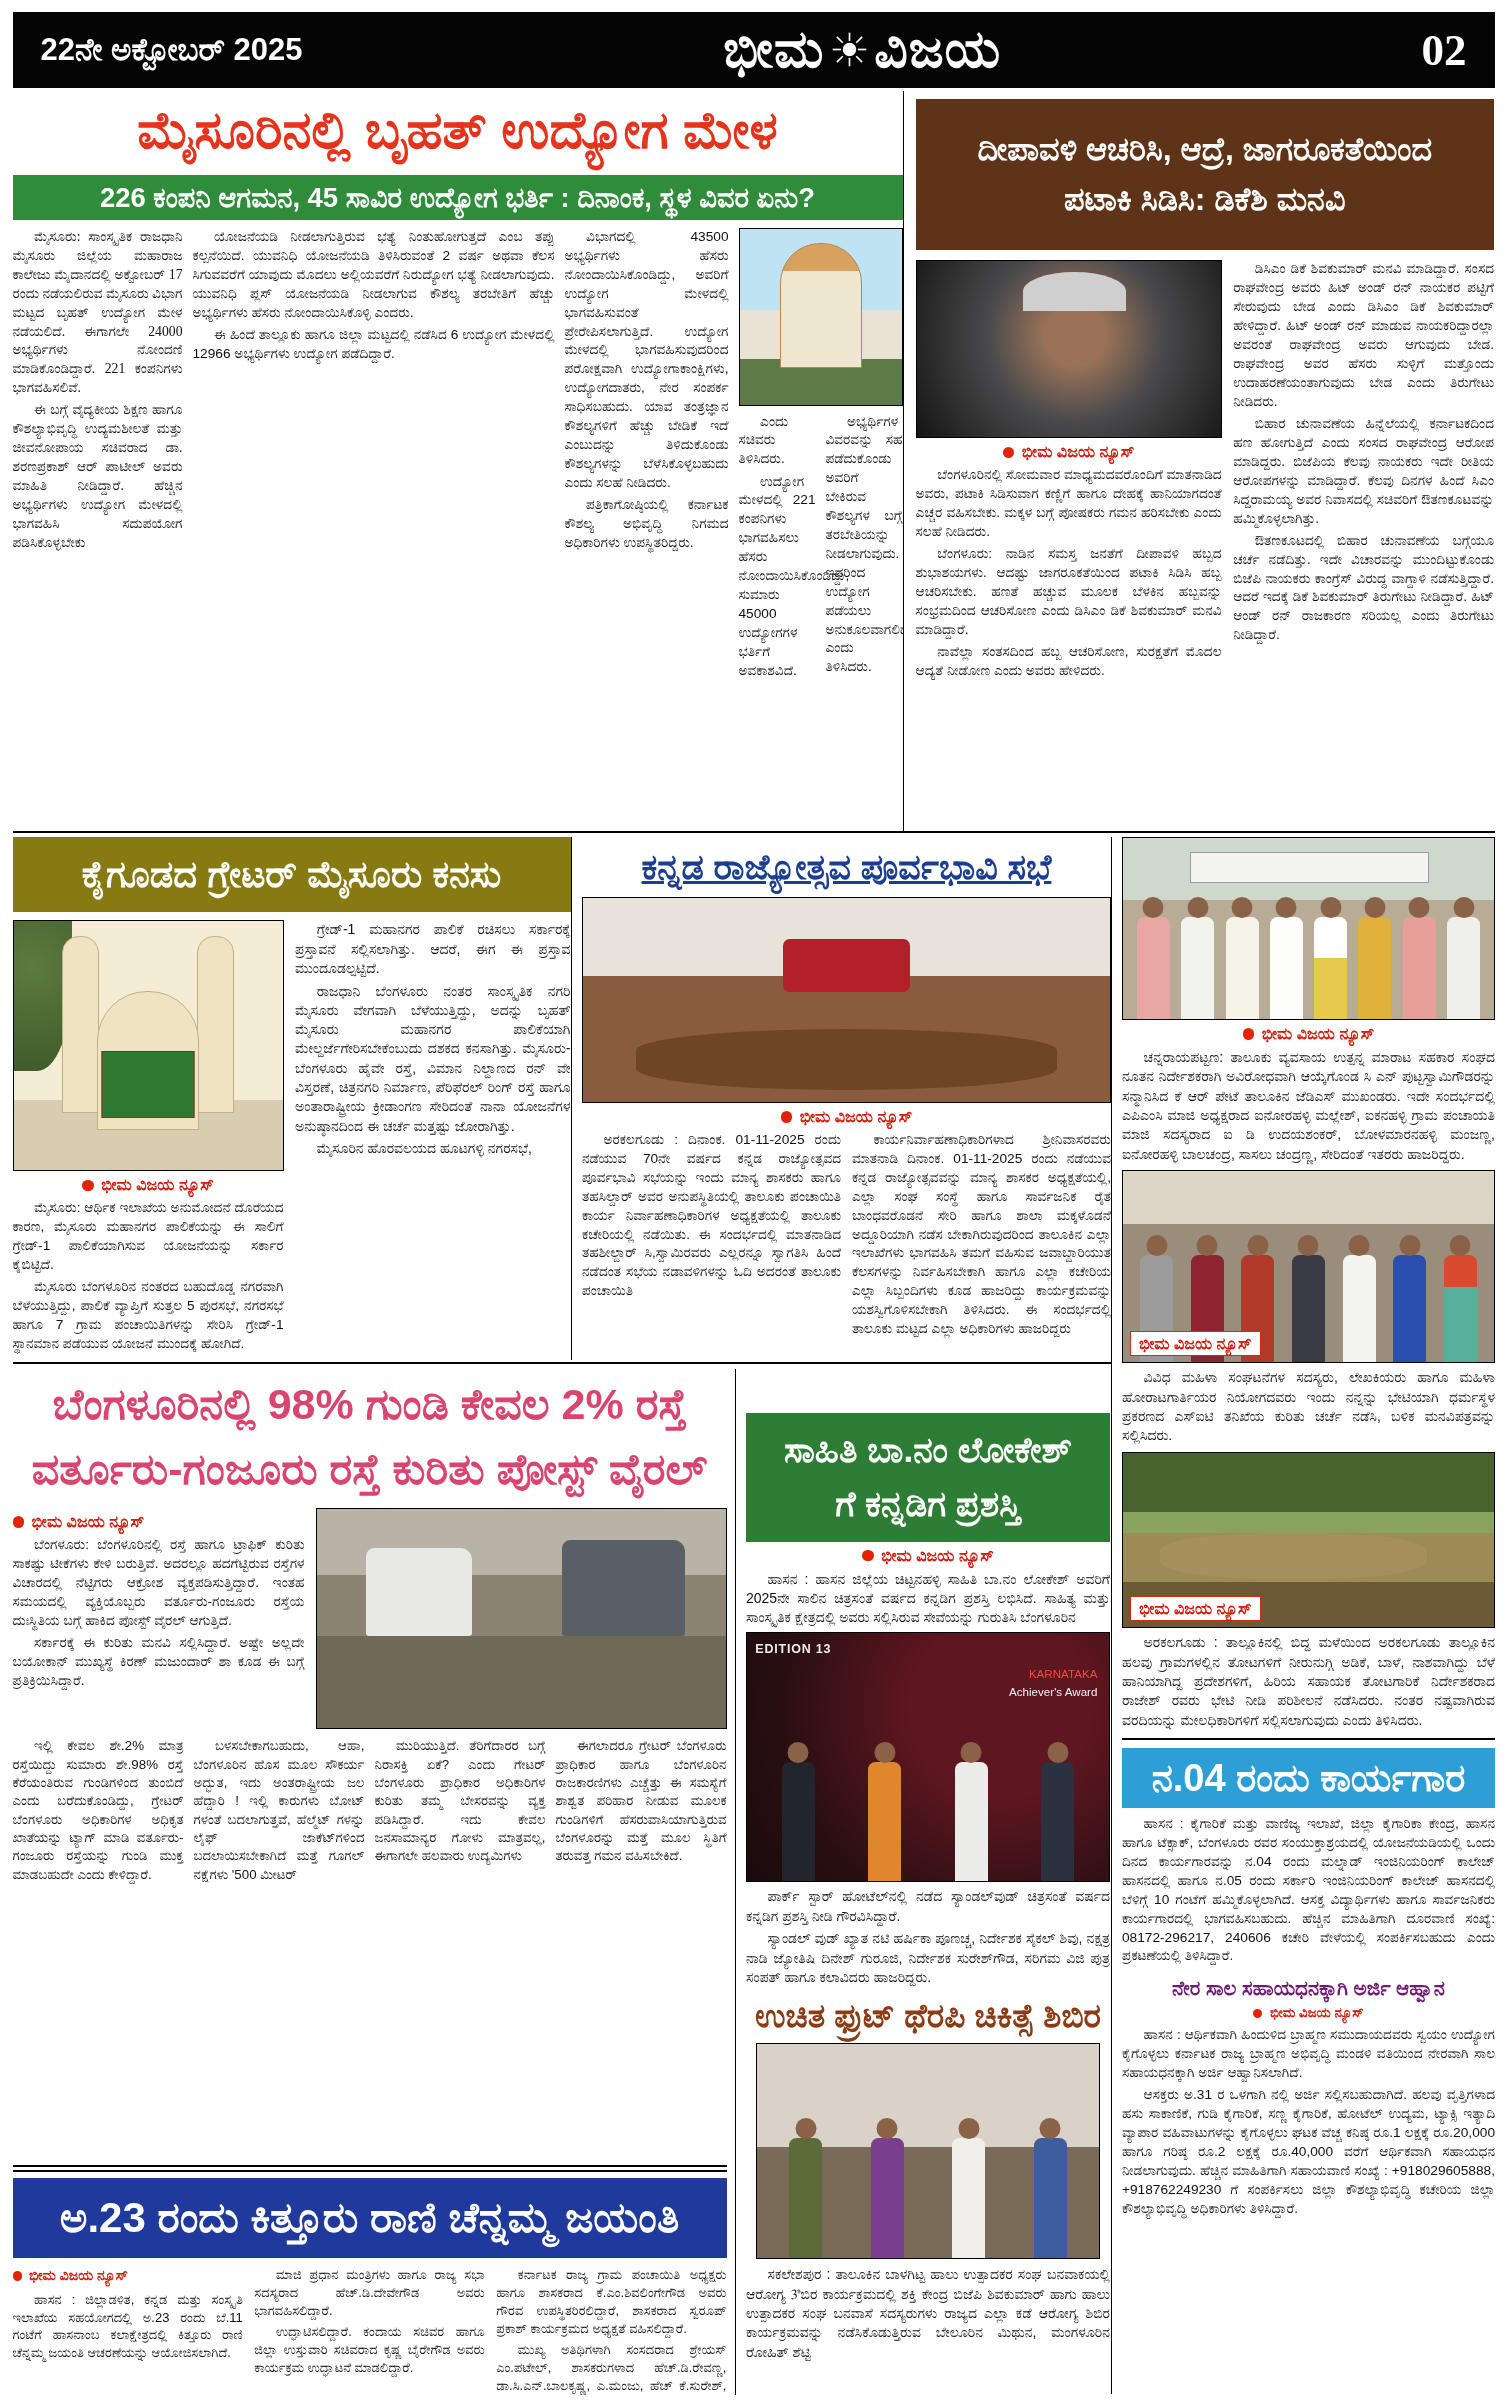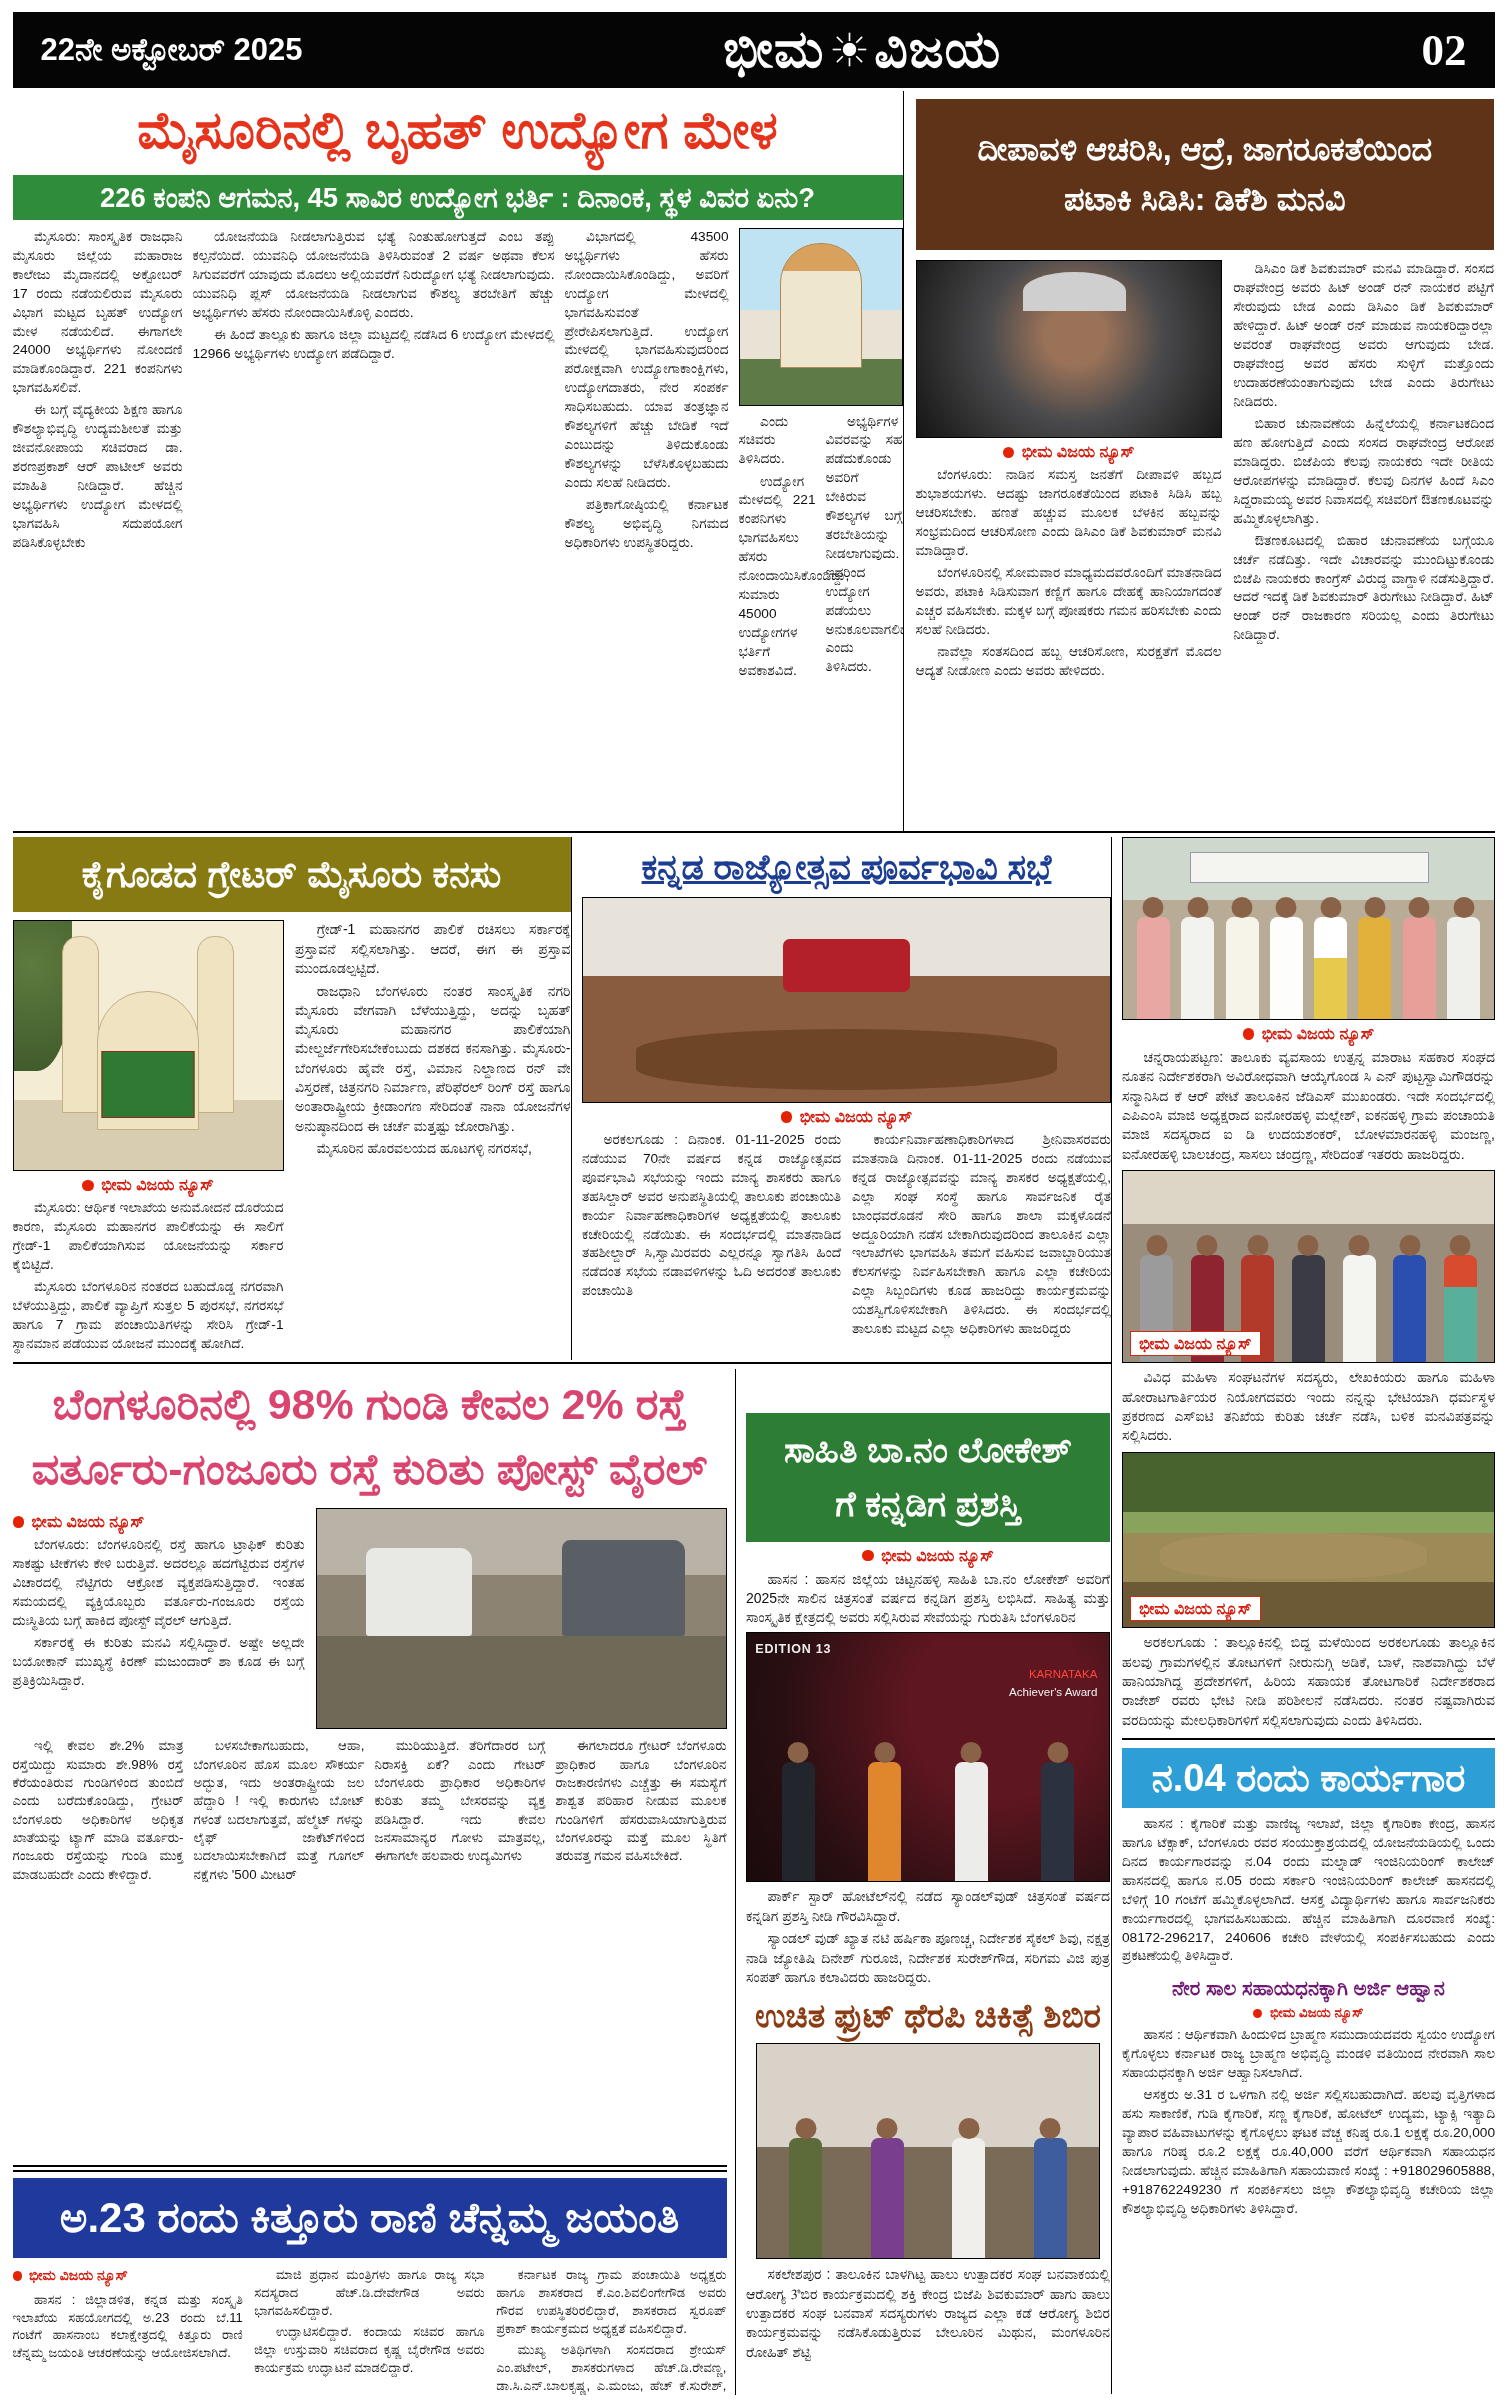--- a/index.html
+++ b/index.html
@@ -100,21 +100,21 @@
       </span>
       <span>ವಿಜಯ</span>
     </div>
     <div class="m-page">02</div>
   </div>
 
   <div class="sec" style="left:12.5px;top:91px;width:890px;height:741px;">
     <div class="a-head">ಮೈಸೂರಿನಲ್ಲಿ ಬೃಹತ್ ಉದ್ಯೋಗ ಮೇಳ</div>
     <div class="a-green">226 ಕಂಪನಿ ಆಗಮನ, 45 ಸಾವಿರ ಉದ್ಯೋಗ ಭರ್ತಿ : ದಿನಾಂಕ, ಸ್ಥಳ ವಿವರ ಏನು?</div>
     <div class="a-body">
-      <div class="bt" style="grid-row:1/3;">
+      <div class="bt" style="grid-row:1/3;font-family:Liberation Serif, serif;">
         <p>ಮೈಸೂರು: ಸಾಂಸ್ಕೃತಿಕ ರಾಜಧಾನಿ ಮೈಸೂರು ಜಿಲ್ಲೆಯ ಮಹಾರಾಜ ಕಾಲೇಜು ಮೈದಾನದಲ್ಲಿ ಅಕ್ಟೋಬರ್ 17 ರಂದು ನಡೆಯಲಿರುವ ಮೈಸೂರು ವಿಭಾಗ ಮಟ್ಟದ ಬೃಹತ್ ಉದ್ಯೋಗ ಮೇಳ ನಡೆಯಲಿದೆ. ಈಗಾಗಲೇ 24000 ಅಭ್ಯರ್ಥಿಗಳು ನೋಂದಣಿ ಮಾಡಿಕೊಂಡಿದ್ದಾರೆ. 221 ಕಂಪನಿಗಳು ಭಾಗವಹಿಸಲಿವೆ.</p>
         <p>ಈ ಬಗ್ಗೆ ವೈದ್ಯಕೀಯ ಶಿಕ್ಷಣ ಹಾಗೂ ಕೌಶಲ್ಯಾಭಿವೃದ್ಧಿ ಉದ್ಯಮಶೀಲತೆ ಮತ್ತು ಜೀವನೋಪಾಯ ಸಚಿವರಾದ ಡಾ. ಶರಣಪ್ರಕಾಶ್ ಆರ್ ಪಾಟೀಲ್ ಅವರು ಮಾಹಿತಿ ನೀಡಿದ್ದಾರೆ. ಹೆಚ್ಚಿನ ಅಭ್ಯರ್ಥಿಗಳು ಉದ್ಯೋಗ ಮೇಳದಲ್ಲಿ ಭಾಗವಹಿಸಿ ಸದುಪಯೋಗ ಪಡಿಸಿಕೊಳ್ಳಬೇಕು</p>
       </div>
       <div>
         <div class="ph a-photo">
           <div class="tower"></div>
         </div>
         <div class="a-cont bt" style="margin-top:6.6px;height:365px;">
           <p>ಎಂದು ಸಚಿವರು ತಿಳಿಸಿದರು.</p>
           <p>ಉದ್ಯೋಗ ಮೇಳದಲ್ಲಿ 221 ಕಂಪನಿಗಳು ಭಾಗವಹಿಸಲು ಹೆಸರು ನೋಂದಾಯಿಸಿಕೊಂಡಿದ್ದು, ಸುಮಾರು 45000 ಉದ್ಯೋಗಗಳ ಭರ್ತಿಗೆ ಅವಕಾಶವಿದೆ.</p>
@@ -140,22 +140,22 @@
     <div class="b-grid">
       <div>
         <div class="ph b-photo">
           <div class="dks-hair"></div>
         </div>
         <div class="byline">
           <span class="dot"></span>
           <span>ಭೀಮ ವಿಜಯ ನ್ಯೂಸ್</span>
         </div>
         <div class="bt">
+          <p>ಬೆಂಗಳೂರಿನಲ್ಲಿ ಸೋಮವಾರ ಮಾಧ್ಯಮದವರೊಂದಿಗೆ ಮಾತನಾಡಿದ ಅವರು, ಪಟಾಕಿ ಸಿಡಿಸುವಾಗ ಕಣ್ಣಿಗೆ ಹಾಗೂ ದೇಹಕ್ಕೆ ಹಾನಿಯಾಗದಂತೆ ಎಚ್ಚರ ವಹಿಸಬೇಕು. ಮಕ್ಕಳ ಬಗ್ಗೆ ಪೋಷಕರು ಗಮನ ಹರಿಸಬೇಕು ಎಂದು ಸಲಹೆ ನೀಡಿದರು.</p>
           <p>ಬೆಂಗಳೂರು: ನಾಡಿನ ಸಮಸ್ತ ಜನತೆಗೆ ದೀಪಾವಳಿ ಹಬ್ಬದ ಶುಭಾಶಯಗಳು. ಆದಷ್ಟು ಜಾಗರೂಕತೆಯಿಂದ ಪಟಾಕಿ ಸಿಡಿಸಿ ಹಬ್ಬ ಆಚರಿಸಬೇಕು. ಹಣತೆ ಹಚ್ಚುವ ಮೂಲಕ ಬೆಳಕಿನ ಹಬ್ಬವನ್ನು ಸಂಭ್ರಮದಿಂದ ಆಚರಿಸೋಣ ಎಂದು ಡಿಸಿಎಂ ಡಿಕೆ ಶಿವಕುಮಾರ್ ಮನವಿ ಮಾಡಿದ್ದಾರೆ.</p>
-          <p>ಬೆಂಗಳೂರಿನಲ್ಲಿ ಸೋಮವಾರ ಮಾಧ್ಯಮದವರೊಂದಿಗೆ ಮಾತನಾಡಿದ ಅವರು, ಪಟಾಕಿ ಸಿಡಿಸುವಾಗ ಕಣ್ಣಿಗೆ ಹಾಗೂ ದೇಹಕ್ಕೆ ಹಾನಿಯಾಗದಂತೆ ಎಚ್ಚರ ವಹಿಸಬೇಕು. ಮಕ್ಕಳ ಬಗ್ಗೆ ಪೋಷಕರು ಗಮನ ಹರಿಸಬೇಕು ಎಂದು ಸಲಹೆ ನೀಡಿದರು.</p>
           <p>ನಾವೆಲ್ಲಾ ಸಂತಸದಿಂದ ಹಬ್ಬ ಆಚರಿಸೋಣ, ಸುರಕ್ಷತೆಗೆ ಮೊದಲ ಆದ್ಯತೆ ನೀಡೋಣ ಎಂದು ಅವರು ಹೇಳಿದರು.</p>
         </div>
       </div>
       <div class="bt">
         <p>ಡಿಸಿಎಂ ಡಿಕೆ ಶಿವಕುಮಾರ್ ಮನವಿ ಮಾಡಿದ್ದಾರೆ. ಸಂಸದ ರಾಘವೇಂದ್ರ ಅವರು ಹಿಟ್ ಅಂಡ್ ರನ್ ನಾಯಕರ ಪಟ್ಟಿಗೆ ಸೇರುವುದು ಬೇಡ ಎಂದು ಡಿಸಿಎಂ ಡಿಕೆ ಶಿವಕುಮಾರ್ ಹೇಳಿದ್ದಾರೆ. ಹಿಟ್ ಅಂಡ್ ರನ್ ಮಾಡುವ ನಾಯಕರಿದ್ದಾರಲ್ಲಾ ಅವರಂತೆ ರಾಘವೇಂದ್ರ ಅವರು ಆಗುವುದು ಬೇಡ. ರಾಘವೇಂದ್ರ ಅವರ ಹೆಸರು ಸುಳ್ಳಿಗೆ ಮತ್ತೊಂದು ಉದಾಹರಣೆಯಂತಾಗುವುದು ಬೇಡ ಎಂದು ತಿರುಗೇಟು ನೀಡಿದರು.</p>
         <p>ಬಿಹಾರ ಚುನಾವಣೆಯ ಹಿನ್ನೆಲೆಯಲ್ಲಿ ಕರ್ನಾಟಕದಿಂದ ಹಣ ಹೋಗುತ್ತಿದೆ ಎಂದು ಸಂಸದ ರಾಘವೇಂದ್ರ ಆರೋಪ ಮಾಡಿದ್ದರು. ಬಿಜೆಪಿಯ ಕೆಲವು ನಾಯಕರು ಇದೇ ರೀತಿಯ ಆರೋಪಗಳನ್ನು ಮಾಡಿದ್ದಾರೆ. ಕೆಲವು ದಿನಗಳ ಹಿಂದೆ ಸಿಎಂ ಸಿದ್ದರಾಮಯ್ಯ ಅವರ ನಿವಾಸದಲ್ಲಿ ಸಚಿವರಿಗೆ ಔತಣಕೂಟವನ್ನು ಹಮ್ಮಿಕೊಳ್ಳಲಾಗಿತ್ತು.</p>
         <p>ಔತಣಕೂಟದಲ್ಲಿ ಬಿಹಾರ ಚುನಾವಣೆಯ ಬಗ್ಗೆಯೂ ಚರ್ಚೆ ನಡೆದಿತ್ತು. ಇದೇ ವಿಚಾರವನ್ನು ಮುಂದಿಟ್ಟುಕೊಂಡು ಬಿಜೆಪಿ ನಾಯಕರು ಕಾಂಗ್ರೆಸ್ ವಿರುದ್ಧ ವಾಗ್ದಾಳಿ ನಡೆಸುತ್ತಿದ್ದಾರೆ. ಆದರೆ ಇದಕ್ಕೆ ಡಿಕೆ ಶಿವಕುಮಾರ್ ತಿರುಗೇಟು ನೀಡಿದ್ದಾರೆ. ಹಿಟ್ ಆಂಡ್ ರನ್ ರಾಜಕಾರಣ ಸರಿಯಲ್ಲ ಎಂದು ತಿರುಗೇಟು ನೀಡಿದ್ದಾರೆ.</p>
       </div>
     </div>
   </div>

